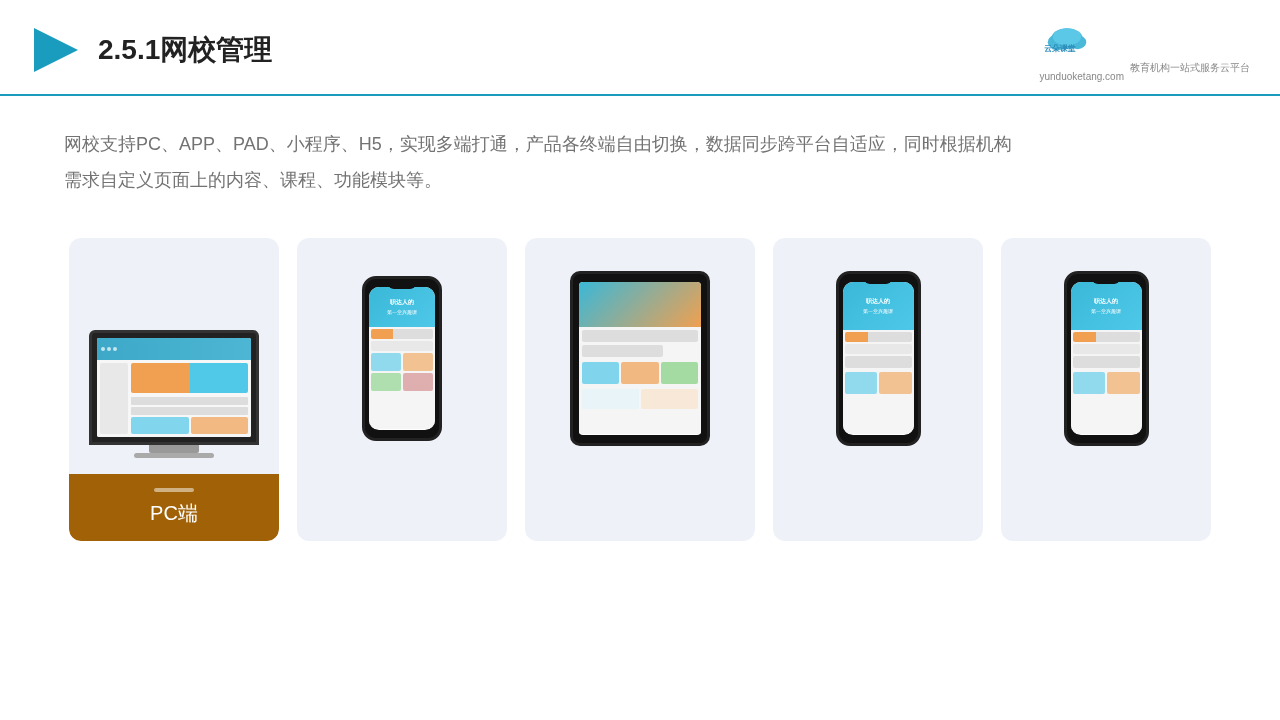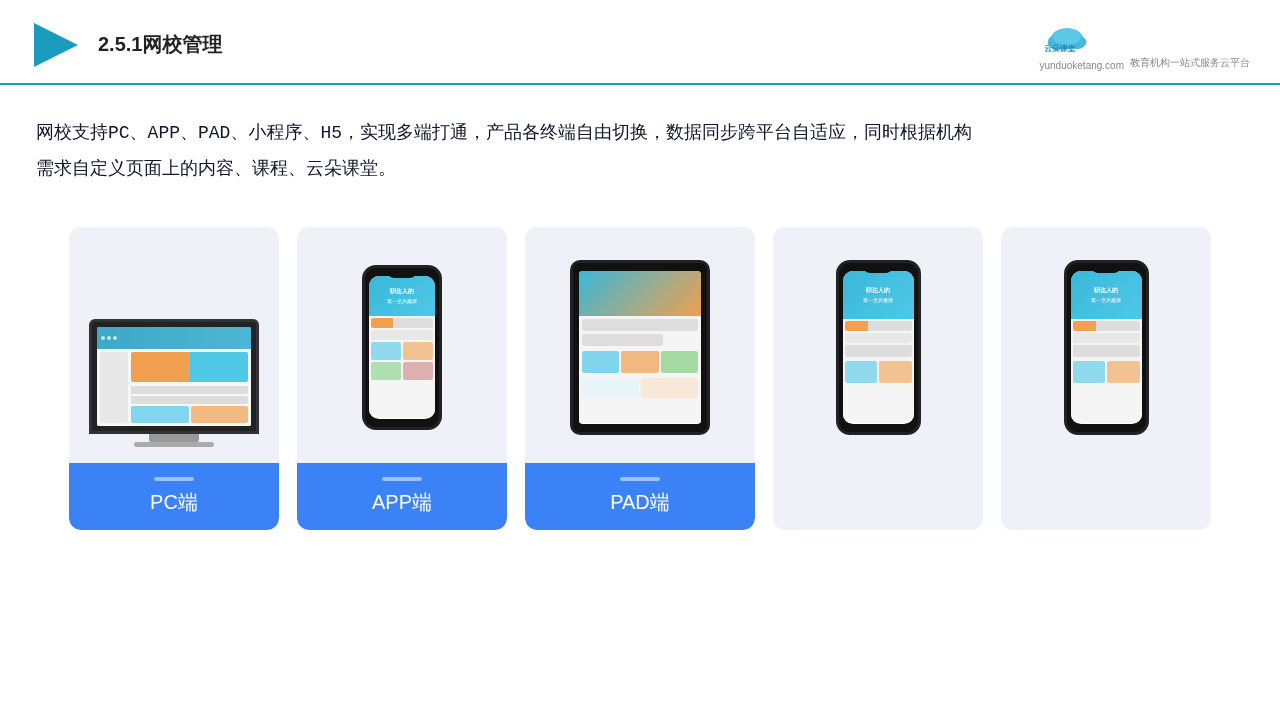--- a/index.html
+++ b/index.html
@@ -23,49 +23,48 @@
     .header-left {
       display: flex;
       align-items: center;
       gap: 16px;
     }
     .play-icon {
       width: 52px;
       height: 52px;
     }
     .page-title {
-      font-size: 20px;
+      font-size: 28px;
       font-weight: bold;
       color: #222;
     }
     .logo-area {
       display: flex;
       flex-direction: column;
     }
     .logo-icon {
       width: 70px;
       height: 36px;
     }
     .logo-url {
       font-size: 10px;
       color: #888;
-      margin-top: 6px;
+      margin-top: 17px;
     }
     .logo-tag {
       font-size: 10px;
       color: #888;
     }
 
     
     .description {
-      padding: 30px 80px 10px 36px;
+      padding: 30px 80px 10px 64px;
       font-size: 18px;
-      color: #0f172a;
+      color: #737373;
       line-height: 2;
-      font-family: Liberation Mono, monospace;
     }
 
     
     .cards-container {
       display: flex;
       gap: 18px;
       padding: 30px 60px 20px 60px;
       justify-content: center;
     }
 
@@ -284,21 +283,21 @@
       opacity: 0.7;
     }
     .pad-cell:nth-child(2) { background: #f0a050; }
     .pad-cell:nth-child(3) { background: #80d080; }
 
     
     .card-label {
       width: calc(100% + 20px);
       margin: 16px -10px 0 -10px;
       padding: 14px 17px;
-      background: #3b82f6;
+      background: #a16207;
       text-align: center;
       color: white;
       font-size: 20px;
       font-weight: 500;
       border-radius: 0 0 12px 12px;
     }
     .card-label-bar {
       width: 40px;
       height: 4px;
       background: rgba(255,255,255,0.5);
@@ -331,21 +330,21 @@
     </svg>
     <div style="display:flex;gap:6px;align-items:center;">
       <span class="logo-url">yunduoketang.com</span>
       <span class="logo-tag" style="font-size:10px;color:#888;white-space:pre-line;">教育机构一站式服务云平台</span>
     </div>
   </div>
 </div>
 
 <div class="description">
   <span>网校支持PC、APP、PAD、小程序、H5，实现多端打通，产品各终端自由切换，数据同步跨平台自适应，同时根据机构</span><br>
-  <span>需求自定义页面上的内容、课程、云朵课堂。</span>
+  <span>需求自定义页面上的内容、课程、功能模块等。</span>
 </div>
 
 <div class="cards-container">
 
   <div class="card" style="background:#eef2f8;">
     <div class="card-image-area">
       <div class="pc-mockup">
         <div class="pc-screen-outer">
           <div class="pc-screen-inner">
             <div class="pc-screen-bar">
@@ -395,24 +394,20 @@
               <div class="phone-grid">
                 <div class="phone-cell"></div>
                 <div class="phone-cell"></div>
                 <div class="phone-cell"></div>
                 <div class="phone-cell"></div>
               </div>
             </div>
           </div>
         </div>
       </div>
-    </div>
-    <div class="card-label">
-      <div class="card-label-bar"></div>
-      <span>APP端</span>
     </div>
   </div>
 
   <div class="card" style="background:#eef2f8;width:230px;">
     <div class="card-image-area" style="height:200px;display:flex;align-items:center;">
       <div class="pad-mockup">
         <div class="pad-outer">
           <div class="pad-screen">
             <div class="pad-screen-top"></div>
             <div class="pad-screen-body">
@@ -425,24 +420,20 @@
               </div>
               <div style="display:grid;grid-template-columns:1fr 1fr;gap:2px;margin-top:2px;">
                 <div style="height:20px;background:#e8f4f8;border-radius:2px;"></div>
                 <div style="height:20px;background:#f8e8d8;border-radius:2px;"></div>
               </div>
             </div>
           </div>
         </div>
       </div>
     </div>
-    <div class="card-label">
-      <div class="card-label-bar"></div>
-      <span>PAD端</span>
-    </div>
   </div>
 
   <div class="card" style="background:#eef2f8;">
     <div class="card-image-area" style="height:200px;display:flex;align-items:center;">
       <div class="phone-mockup">
         <div class="phone-outer" style="height:175px;width:85px;">
           <div class="phone-notch"></div>
           <div class="phone-screen">
             <div class="phone-screen-header" style="height:32%;">
               <div style="color:white;font-size:5px;text-align:center;padding:4px;">

